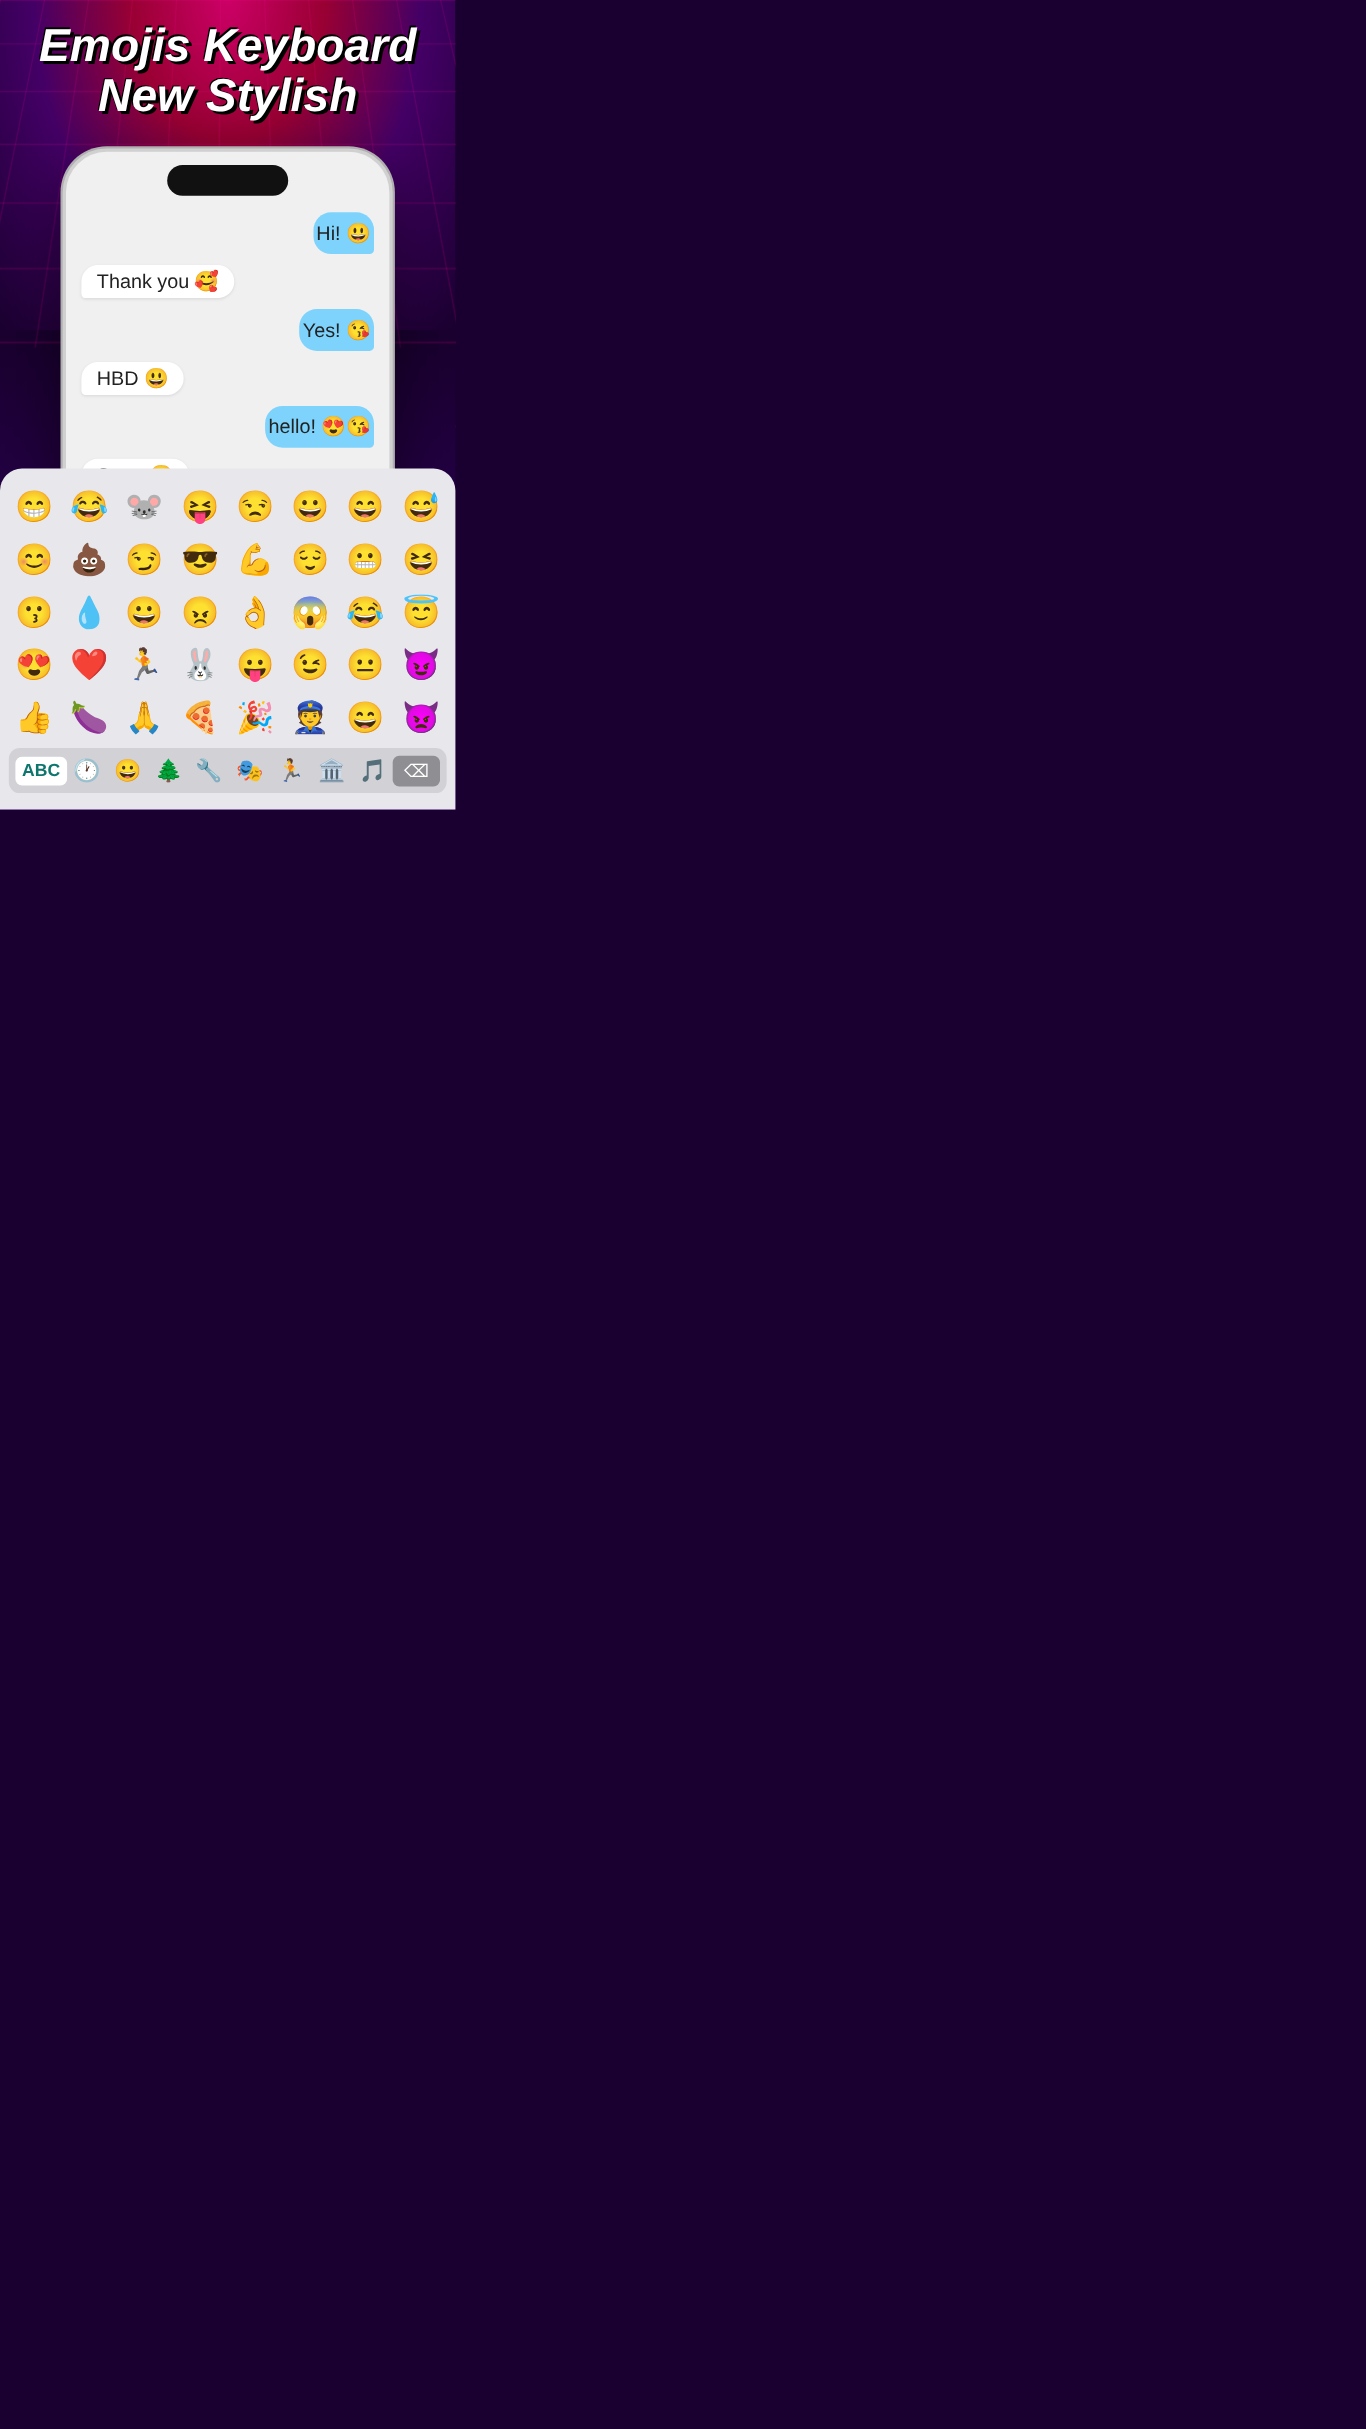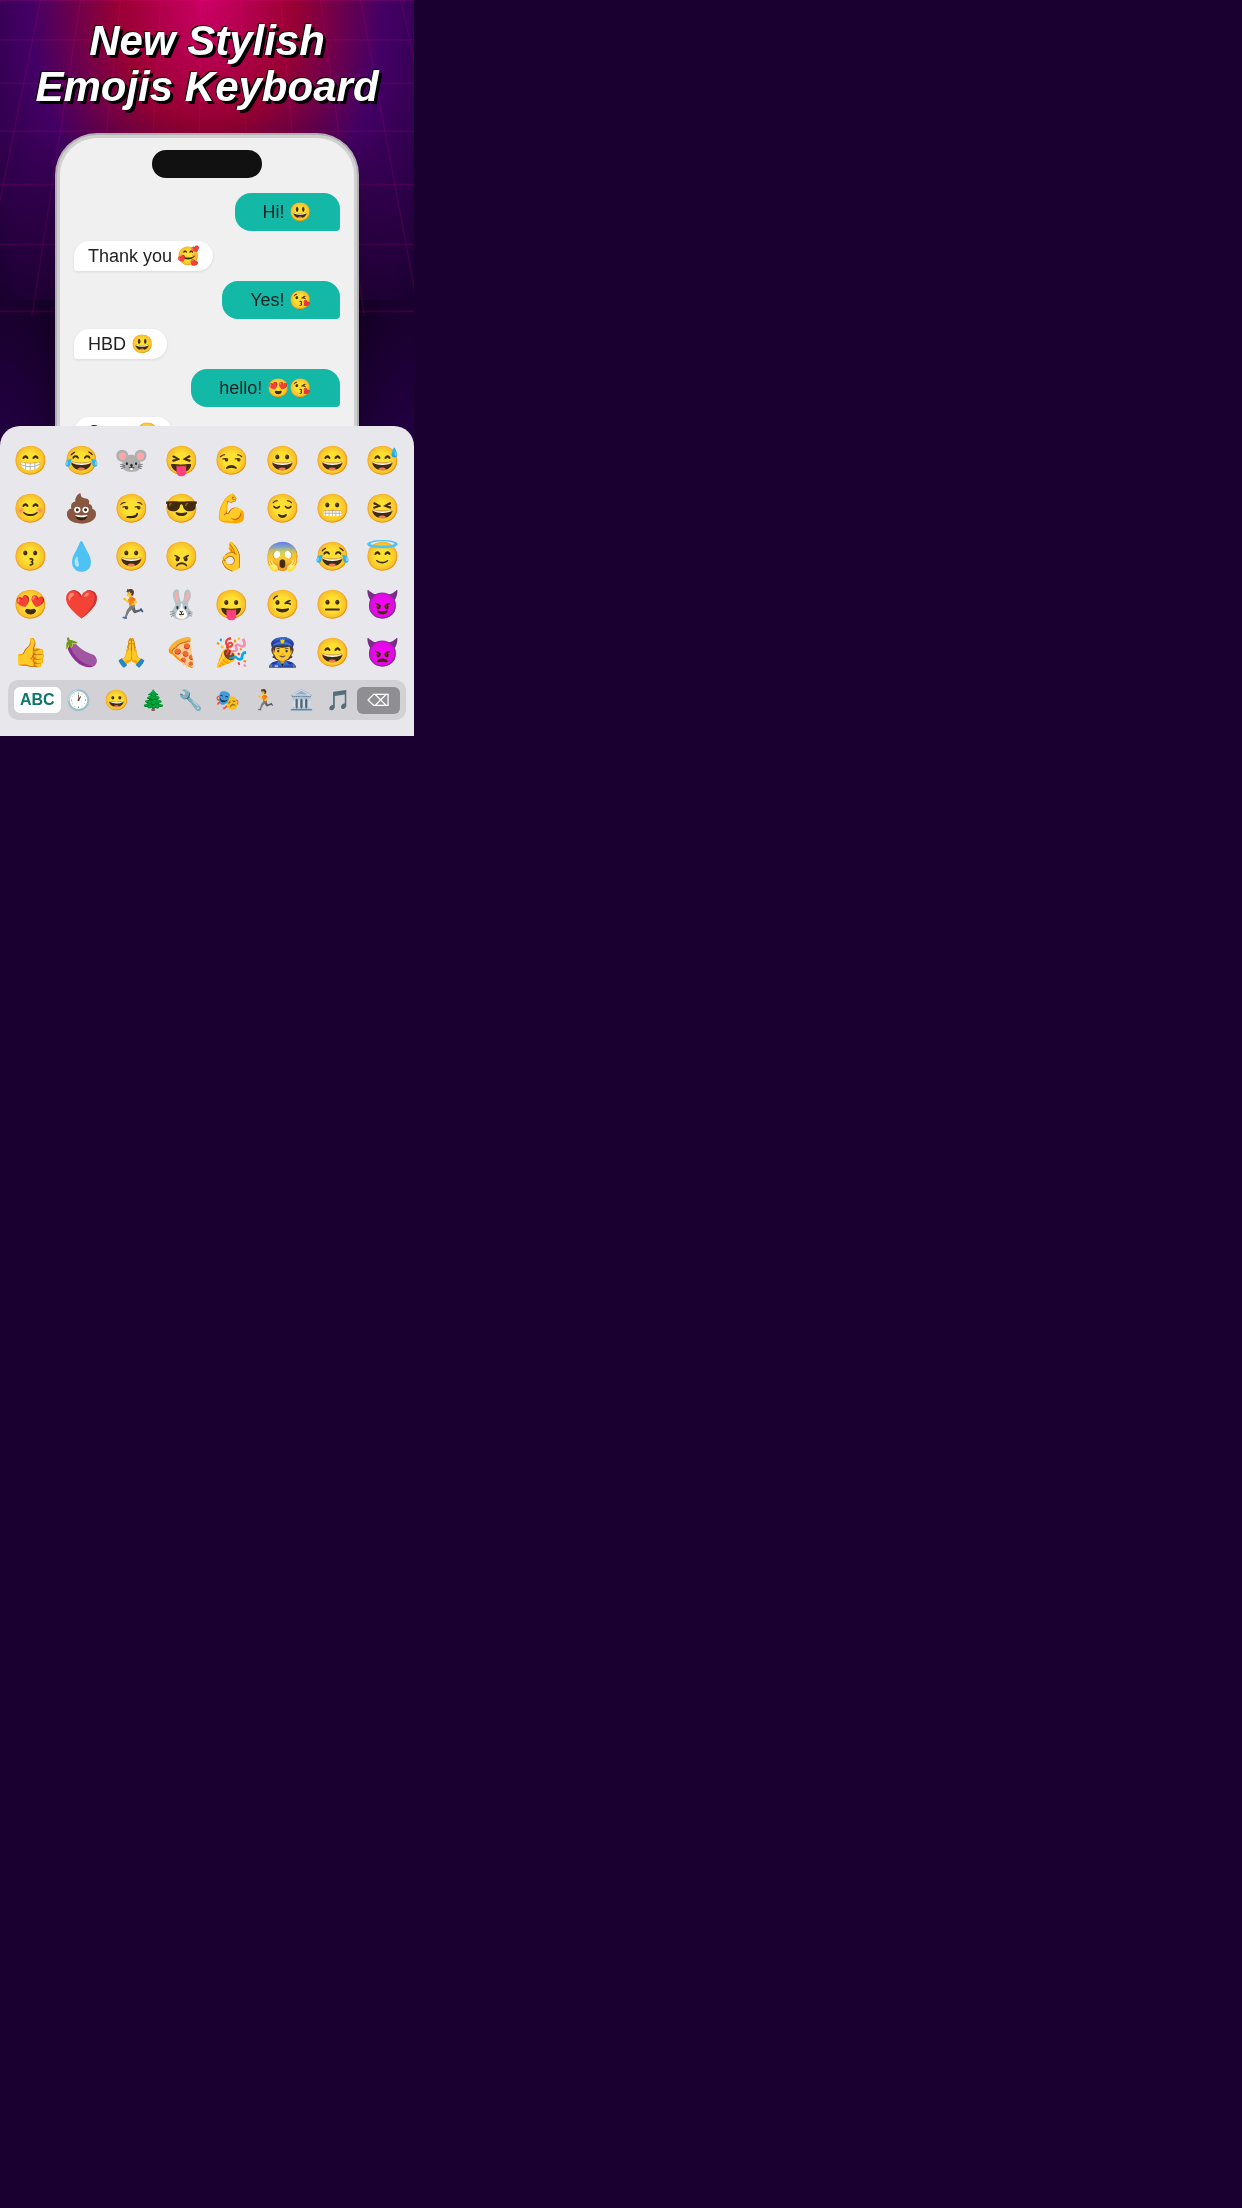--- a/index.html
+++ b/index.html
@@ -101,23 +101,23 @@
       overflow: hidden;
       padding: 55px 14px 10px 14px;
       display: flex;
       flex-direction: column;
       gap: 10px;
     }
 
     
     .bubble-right {
       align-self: flex-end;
-      background: #14b8a6;
+      background: #7dd3fc;
       border-radius: 16px 16px 4px 16px;
-      padding: 8px 28px;
+      padding: 8px 3px;
       font-size: 18px;
       font-weight: 500;
       color: #222;
       max-width: 70%;
     }
 
     .bubble-left {
       align-self: flex-start;
       background: white;
       border-radius: 16px 16px 16px 4px;
@@ -230,22 +230,22 @@
 <body>
 
 <div class="app-container">
 
   <div class="bg">
     <div class="bg-grid"></div>
   </div>
   <div class="bg-bottom"></div>
 
   <div class="title-area">
+    <div class="title-text">Emojis Keyboard</div>
     <div class="title-text">New Stylish</div>
-    <div class="title-text">Emojis Keyboard</div>
   </div>
 
   <div class="phone-mockup">
     <div class="phone-btn-left"></div>
     <div class="phone-btn-left2"></div>
     <div class="phone-btn-right"></div>
     <div class="phone-notch"></div>
     <div class="phone-screen">
 
     <div class="bubble-right">Hi! 😃</div>

